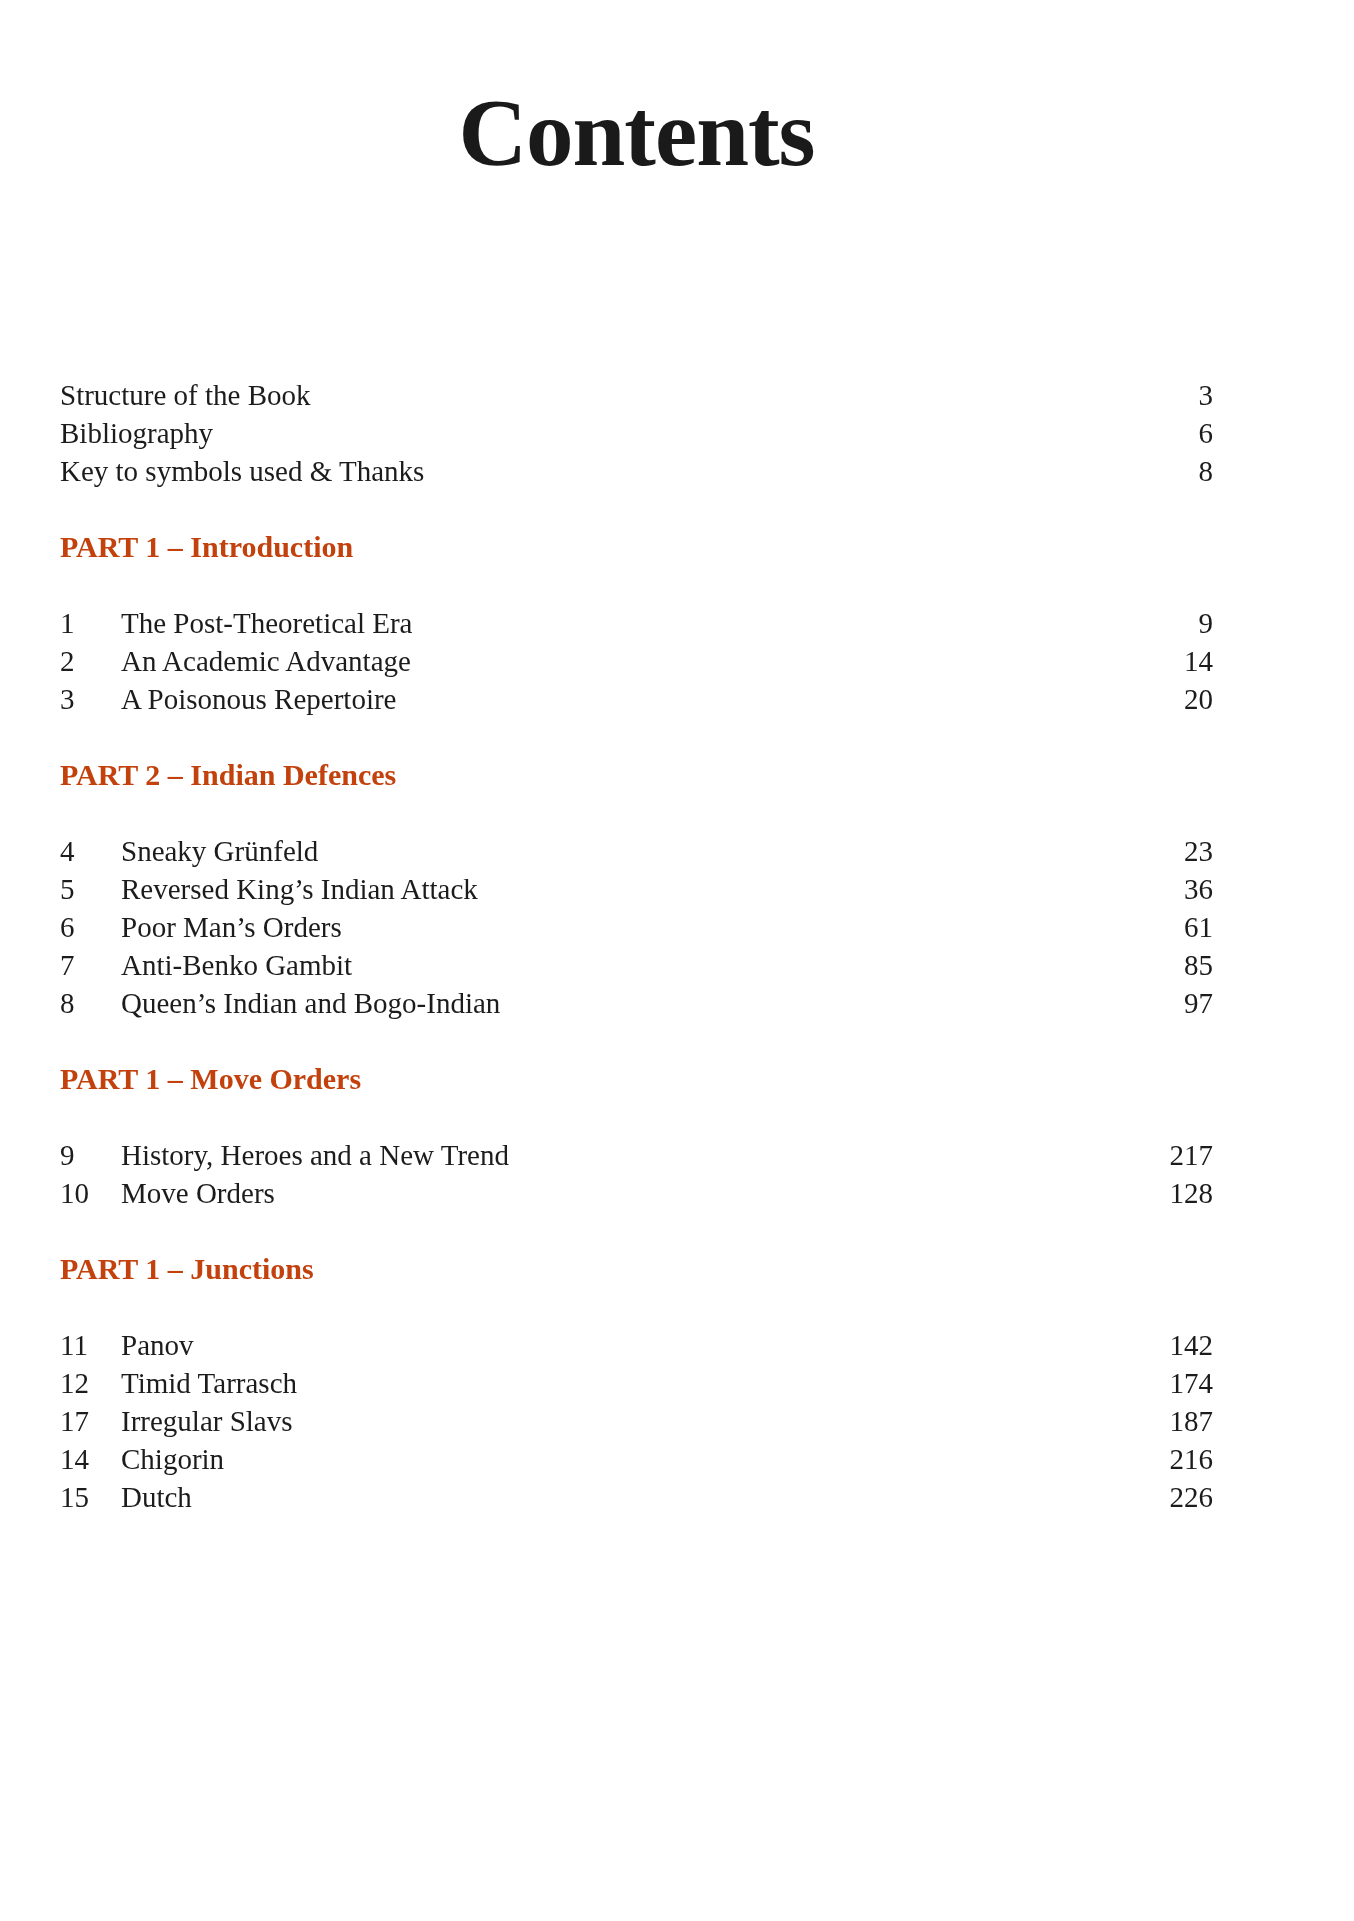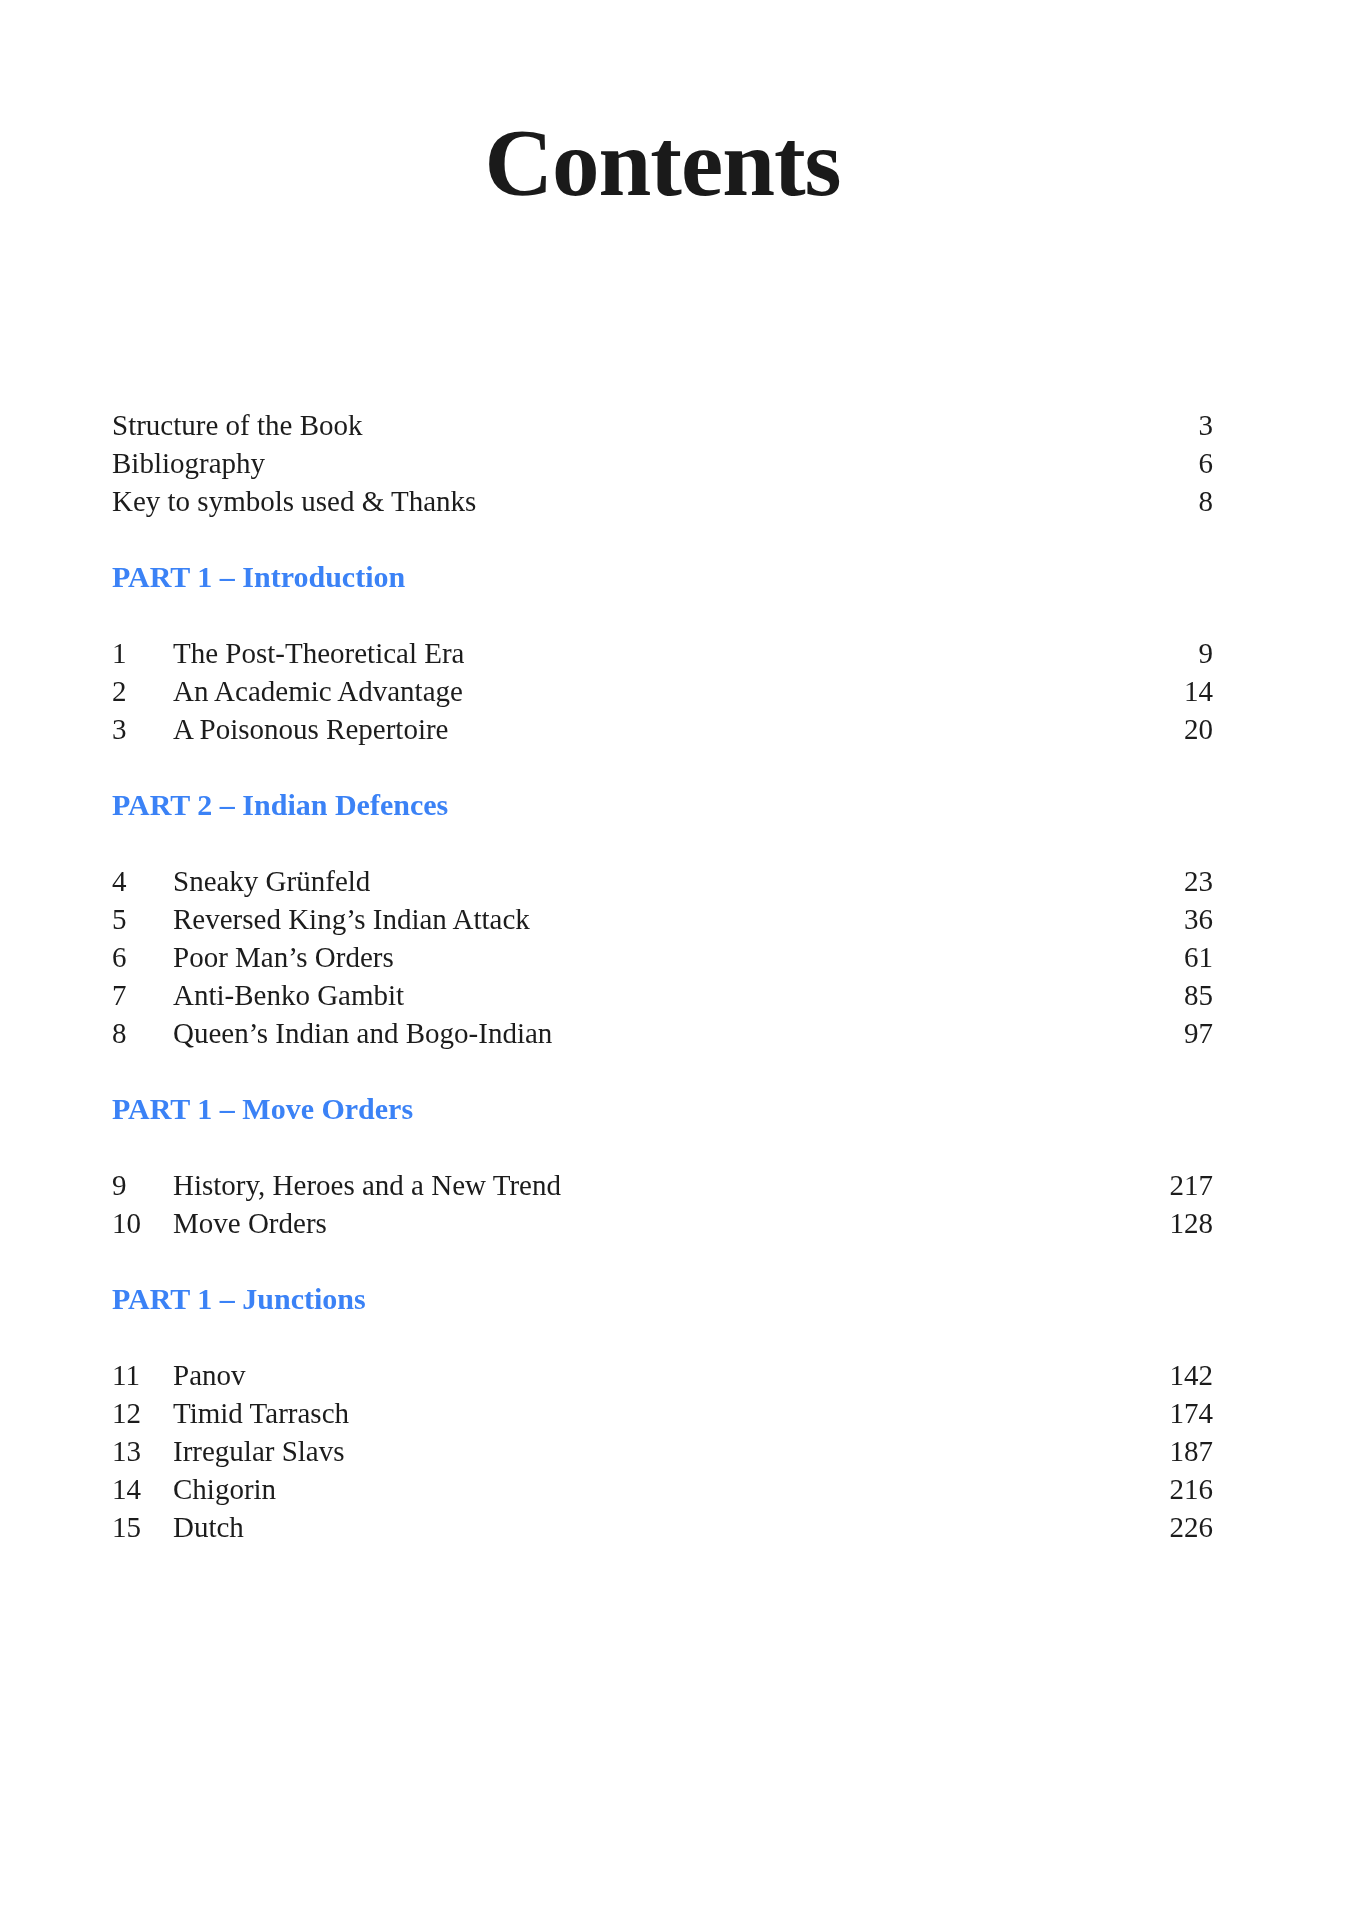--- a/index.html
+++ b/index.html
@@ -10,22 +10,22 @@
   .page {
     position: relative;
     width: 1354px;
     height: 1921px;
     background: #ffffff;
     overflow: hidden;
     font-family: "Liberation Serif", "DejaVu Serif", serif;
     color: #1c1c1c;
   }
   .content {
-    margin: 0 141px 0 112px;
-    padding-top: 116px;
+    margin: 0 141px 0 60px;
+    padding-top: 86px;
   }
   h1.doc-title {
     margin: 0;
     font-size: 95px;
     line-height: 95px;
     font-weight: 700;
     text-align: center;
     letter-spacing: -1px;
     color: #1a1a1a;
   }
@@ -49,21 +49,21 @@
     text-align: right;
   }
   .part {
     margin-top: 38px;
   }
   h2.part-heading {
     margin: 0 0 38px 0;
     font-size: 30px;
     line-height: 38px;
     font-weight: 700;
-    color: #3b82f6;
+    color: #c2410c;
   }
 </style>
 </head>
 <body>
 
 <div class="page">
   <div class="content">
 
     <h1 class="doc-title">Contents</h1>
 
@@ -159,21 +159,21 @@
             <span class="num">11</span>
             <span class="entry-title">Panov</span>
             <span class="pg">142</span>
           </div>
           <div class="row">
             <span class="num">12</span>
             <span class="entry-title">Timid Tarrasch</span>
             <span class="pg">174</span>
           </div>
           <div class="row">
-            <span class="num">13</span>
+            <span class="num">17</span>
             <span class="entry-title">Irregular Slavs</span>
             <span class="pg">187</span>
           </div>
           <div class="row">
             <span class="num">14</span>
             <span class="entry-title">Chigorin</span>
             <span class="pg">216</span>
           </div>
           <div class="row">
             <span class="num">15</span>

